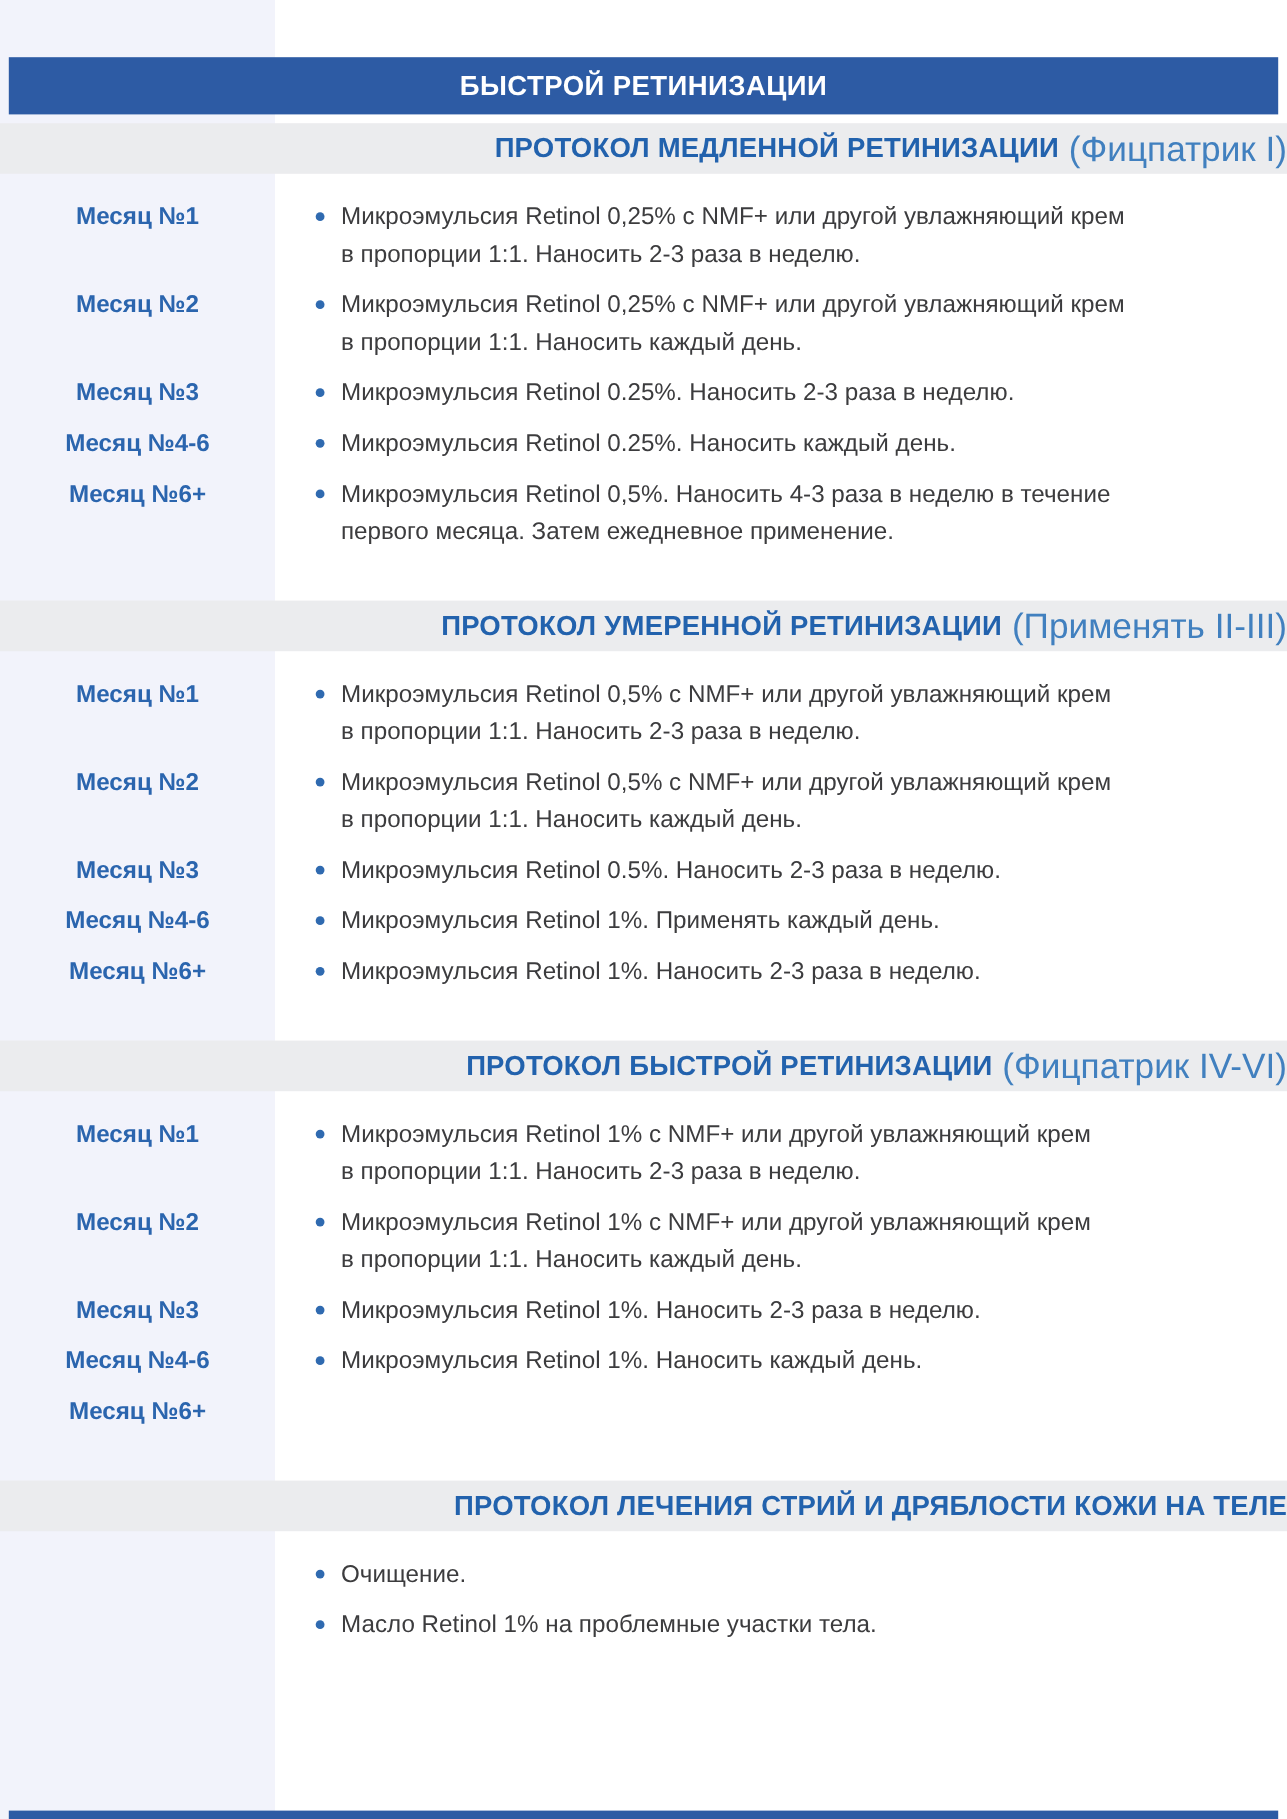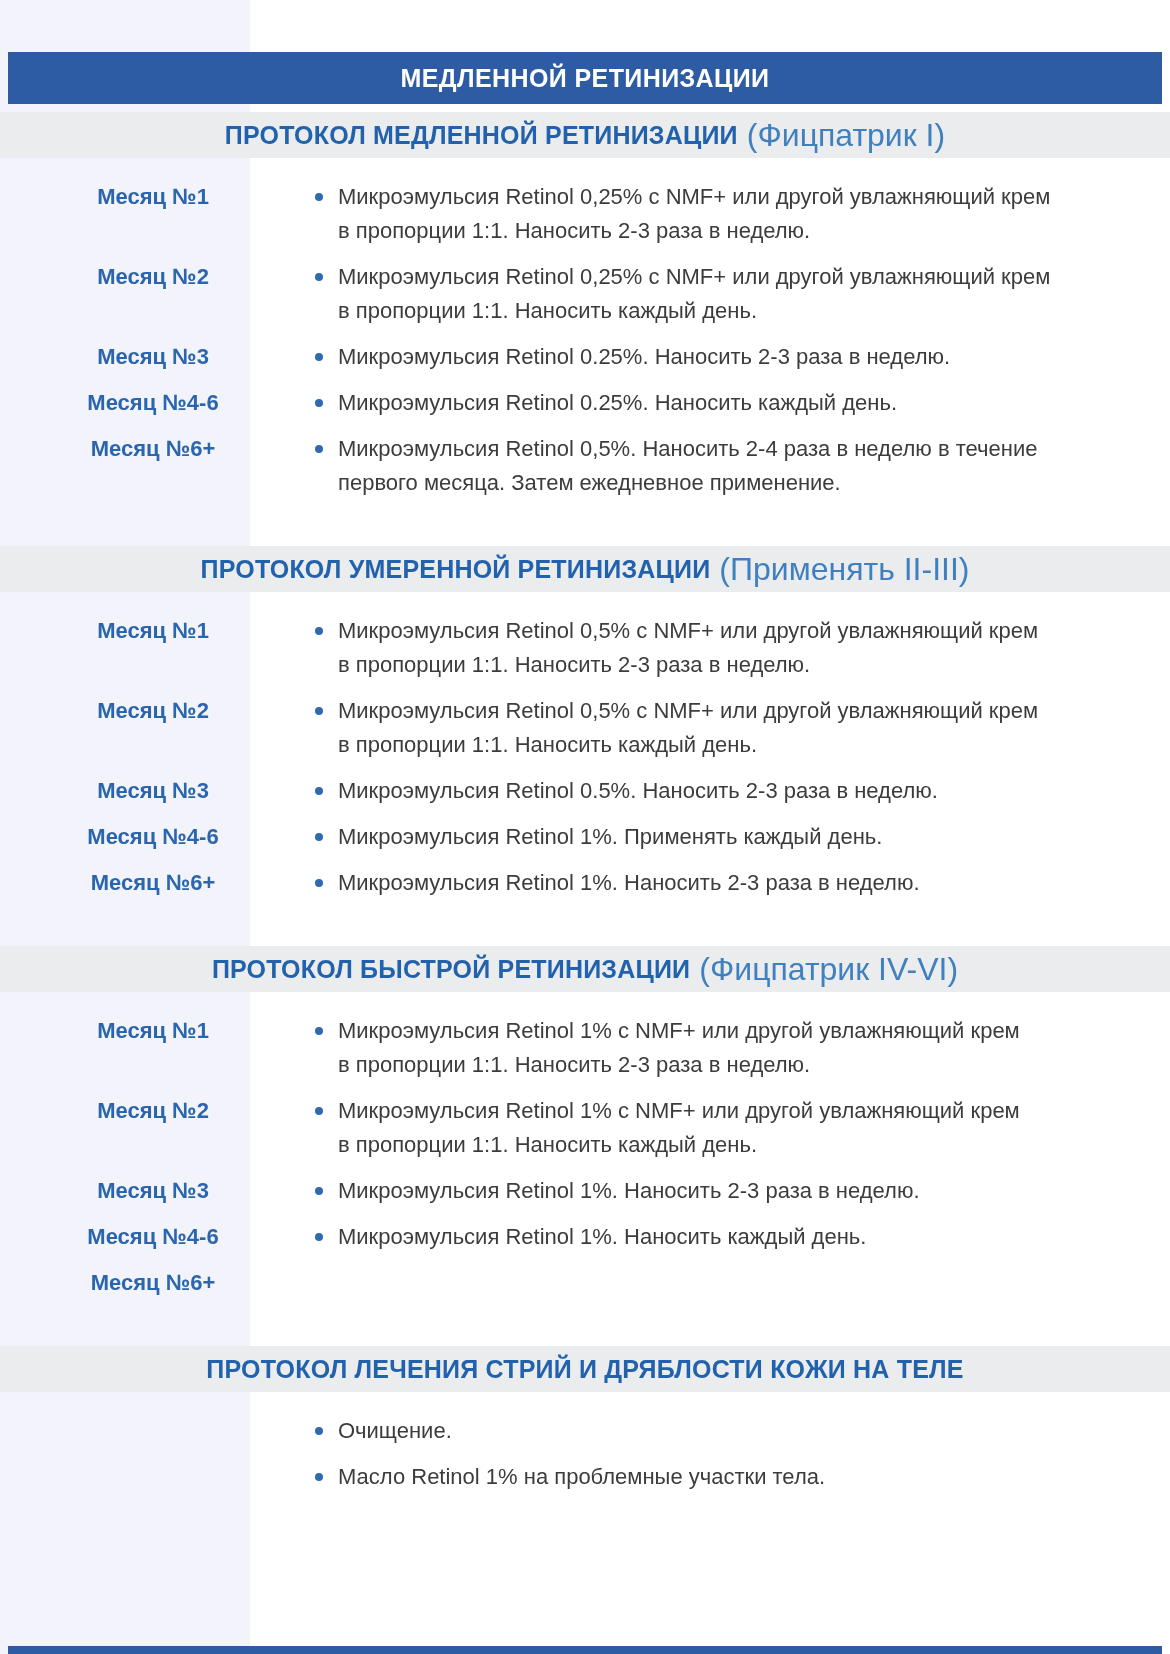--- a/index.html
+++ b/index.html
@@ -30,30 +30,30 @@
     height:52px;margin:0 8px;
     background:var(--navy);
     display:flex;align-items:center;justify-content:center;
   }
   .header-title{
     color:#ffffff;font-weight:bold;font-size:25px;letter-spacing:.4px;
   }
   .section:first-child .section-band{margin-top:8px;}
   .section-band{
     height:46px;background:var(--band-bg);
-    display:flex;align-items:center;justify-content:center;
+    display:flex;align-items:center;justify-content:flex-end;
   }
   .section-title{
     color:var(--title-blue);font-weight:bold;font-size:25px;letter-spacing:.2px;
   }
   .section-subtitle{
     color:var(--subtitle-blue);font-size:32px;margin-left:9px;
   }
   .rows{padding:22px 0 34px;}
-  .row{display:flex;margin-bottom:12px;padding-left:28px;}
+  .row{display:flex;margin-bottom:12px;}
   .label-col{
     width:250px;flex:0 0 250px;
     text-align:center;
     color:var(--label-blue);font-weight:bold;font-size:22px;line-height:34px;
   }
   .content-col{flex:1;padding-left:37px;padding-right:40px;}
   .item{display:flex;}
   .dot{
     width:8px;height:8px;border-radius:50%;
     background:var(--bullet-blue);
@@ -70,21 +70,21 @@
   }
 </style>
 </head>
 <body>
 
 <div class="page">
   <div class="left-strip"></div>
   <div class="content">
     <div class="top-gap"></div>
     <div class="header-bar">
-      <span class="header-title">МЕДЛЕННОЙ РЕТИНИЗАЦИИ</span>
+      <span class="header-title">БЫСТРОЙ РЕТИНИЗАЦИИ</span>
     </div>
     <div>
         <section class="section">
           <div class="section-band">
             <span class="section-title">ПРОТОКОЛ МЕДЛЕННОЙ РЕТИНИЗАЦИИ</span>
             <span class="section-subtitle">(Фицпатрик I)</span>
           </div>
           <div class="rows">
             <div class="row">
               <div class="label-col">Месяц №1</div>
@@ -122,21 +122,21 @@
                   <span class="dot"></span>
                   <span class="item-text">Микроэмульсия Retinol 0.25%. Наносить каждый день.</span>
                 </div>
               </div>
             </div>
             <div class="row">
               <div class="label-col">Месяц №6+</div>
               <div class="content-col">
                 <div class="item">
                   <span class="dot"></span>
-                  <span class="item-text">Микроэмульсия Retinol 0,5%. Наносить 2-4 раза в неделю в течение
+                  <span class="item-text">Микроэмульсия Retinol 0,5%. Наносить 4-3 раза в неделю в течение
 первого месяца. Затем ежедневное применение.</span>
                 </div>
               </div>
             </div>
           </div>
         </section>
         <section class="section">
           <div class="section-band">
             <span class="section-title">ПРОТОКОЛ УМЕРЕННОЙ РЕТИНИЗАЦИИ</span>
             <span class="section-subtitle">(Применять II-III)</span>

